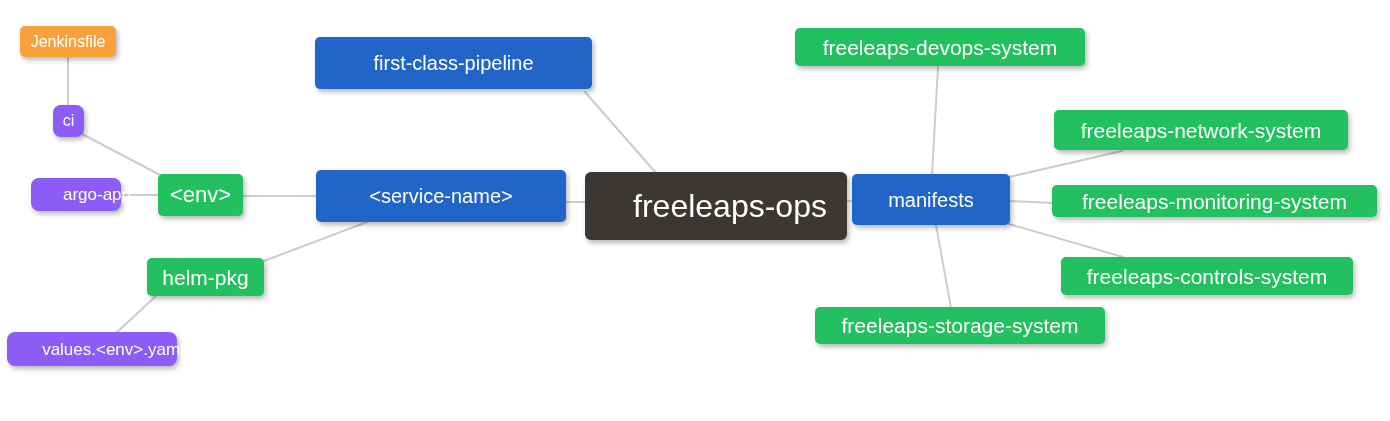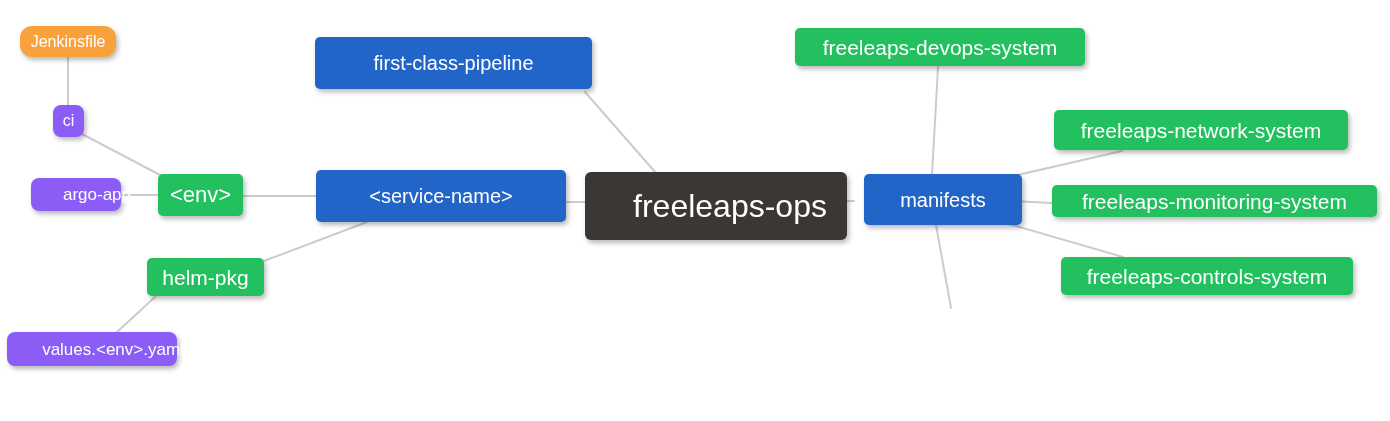--- a/index.html
+++ b/index.html
@@ -33,21 +33,21 @@
     color: #ffffff;
     white-space: nowrap;
     border-radius: 5px;
     box-shadow: 2px 3px 5px rgba(0,0,0,0.28);
     cursor: pointer;
     line-height: 1;
   }
   .node--dark   { background: #3b3734; border-radius: 6px; }
   .node--blue   { background: #2265c8; }
   .node--green  { background: #22c05e; }
-  .node--orange { background: #f9a23b; border-radius: 12px; }
+  .node--orange { background: #f9a23b; border-radius: 5px; }
   .node--red    { background: #8b5cf6; border-radius: 8px; }
 
   .fs-root   { font-size: 32px; padding-left: 28px; }
   .fs-branch { font-size: 20px; }
   .fs-leaf   { font-size: 21px; }
   .fs-env    { font-size: 22px; }
   .fs-note   { font-size: 16px; }
   .fs-note-w { font-size: 17px; padding-left: 42px; }
 </style>
 </head>
@@ -83,24 +83,25 @@
   <div class="node node--green fs-leaf" style="left:147px; top:258px; width:117px; height:38px;">helm-pkg</div>
 
   <div class="node node--red fs-note-w" style="left:7px; top:332px; width:170px; height:34px;">values.&lt;env&gt;.yaml</div>
 
   <div class="node node--blue fs-branch" style="left:315px; top:37px; width:277px; height:52px;">first-class-pipeline</div>
 
   <div class="node node--blue fs-branch" style="left:316px; top:170px; width:250px; height:52px;">&lt;service-name&gt;</div>
 
   <div class="node node--dark fs-root" style="left:585px; top:172px; width:262px; height:68px;">freeleaps-ops</div>
 
-  <div class="node node--blue fs-branch" style="left:852px; top:174px; width:158px; height:51px;margin-left:12px;">manifests</div>
+  <div class="node node--blue fs-branch" style="left:852px; top:174px; width:158px; height:51px;">manifests</div>
 
   <div class="node node--green fs-leaf" style="left:795px; top:28px; width:290px; height:38px;">freeleaps-devops-system</div>
 
   <div class="node node--green fs-leaf" style="left:1054px; top:110px; width:294px; height:40px;">freeleaps-network-system</div>
 
   <div class="node node--green fs-leaf" style="left:1052px; top:185px; width:325px; height:32px;">freeleaps-monitoring-system</div>
 
   <div class="node node--green fs-leaf" style="left:1061px; top:257px; width:292px; height:38px;">freeleaps-controls-system</div>
 
+  <div class="node node--green fs-leaf" style="left:815px; top:307px; width:290px; height:37px;">freeleaps-storage-system</div>
 
 </div>
 
 </body></html>

